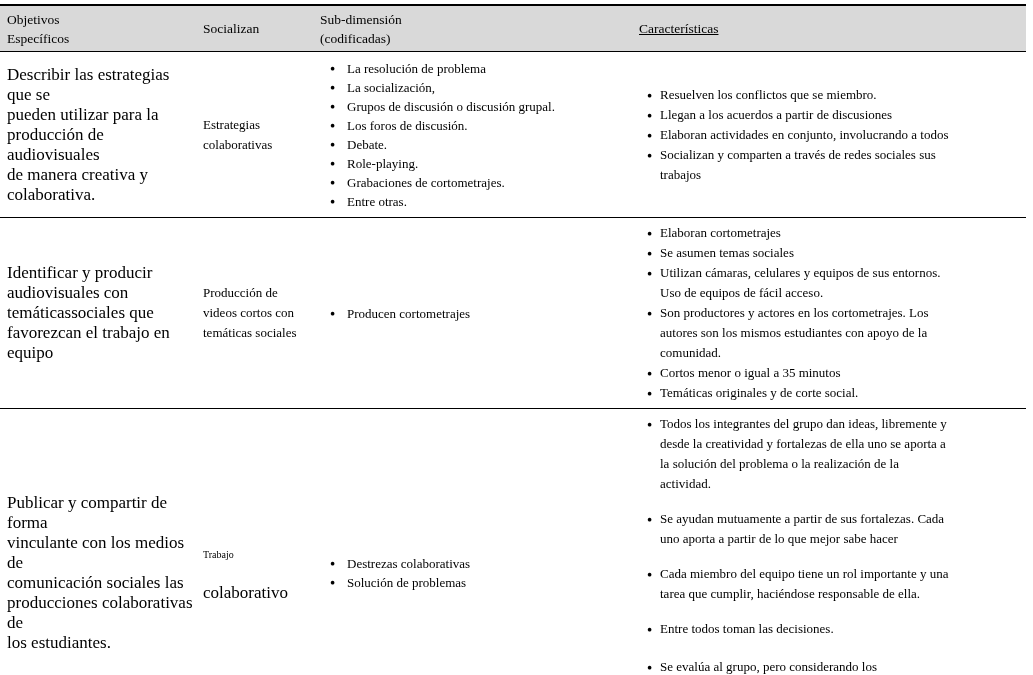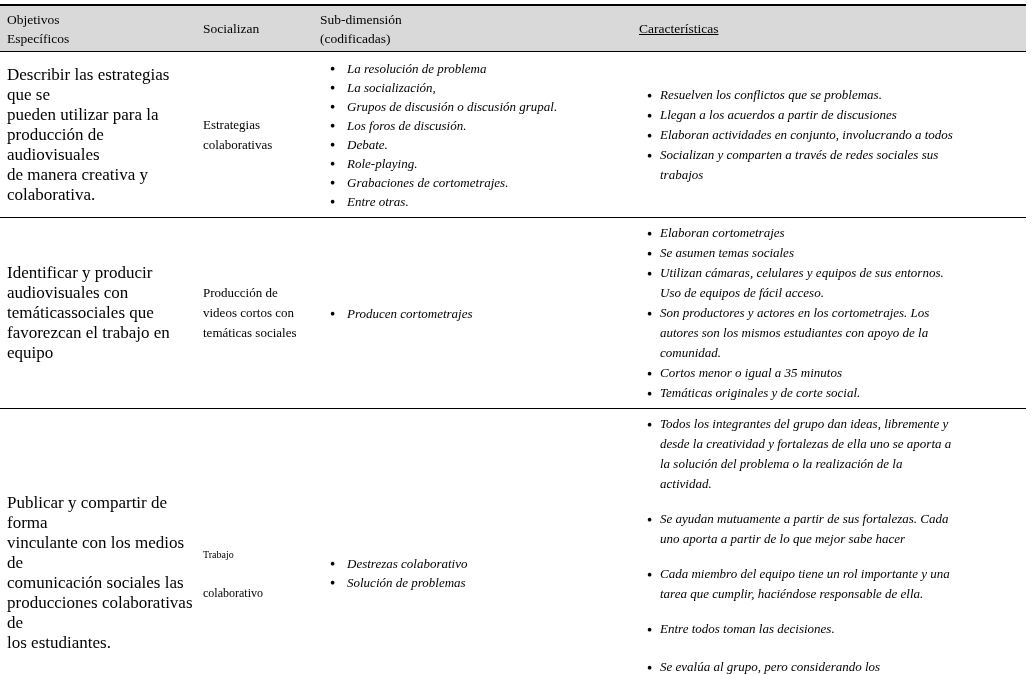--- a/index.html
+++ b/index.html
@@ -66,27 +66,26 @@
     white-space: pre-line;
   }
   td.dimension {
     padding-left: 7px;
     padding-right: 0;
     font-size: 13px;
     line-height: 20px;
     white-space: pre-line;
   }
   .dim-main  { display: block; font-size: 10px; line-height: 20px; }
-  .dim-small { display: block; font-size: 12px; line-height: 16px; }
+  .dim-small { display: block; font-size: 17px; line-height: 16px; }
 
   ul.blist {
     list-style: none;
     margin: 0;
     padding: 0;
-    font-style: italic;
   }
   ul.blist li {
     position: relative;
     white-space: pre-line;
     font-size: 13px;
   }
   ul.blist li::before {
     content: "\25CF";
     position: absolute;
     left: 0;
@@ -141,21 +140,21 @@
                 <li>Grupos de discusión o discusión grupal.</li>
                 <li>Los foros de discusión.</li>
                 <li>Debate.</li>
                 <li>Role-playing.</li>
                 <li>Grabaciones de cortometrajes.</li>
                 <li>Entre otras.</li>
               </ul>
           </td>
           <td>
             <ul class="blist chars-list">
-                <li>Resuelven los conflictos que se problemas.</li>
+                <li>Resuelven los conflictos que se miembro.</li>
                 <li>Llegan a los acuerdos a partir de discusiones</li>
                 <li>Elaboran actividades en conjunto, involucrando a todos</li>
                 <li>Socializan y comparten a través de redes sociales sus
 trabajos</li>
               </ul>
           </td>
         </tr>
         <tr class="r2">
           <td class="objetivo">Identificar y producir
 audiovisuales con
@@ -189,21 +188,21 @@
 vinculante con los medios de
 comunicación sociales las
 producciones colaborativas de
 los estudiantes.</td>
           <td class="dimension">
             <span class="dim-main">Trabajo</span>
             <span class="dim-small">colaborativo</span>
           </td>
           <td>
             <ul class="blist sub-list">
-                <li>Destrezas colaborativo</li>
+                <li>Destrezas colaborativas</li>
                 <li>Solución de problemas</li>
               </ul>
           </td>
           <td>
             <ul class="blist chars-list spaced tall-last">
                 <li>Todos los integrantes del grupo dan ideas, libremente y
 desde la creatividad y fortalezas de ella uno se aporta a
 la solución del problema o la realización de la
 actividad.</li>
                 <li>Se ayudan mutuamente a partir de sus fortalezas. Cada

